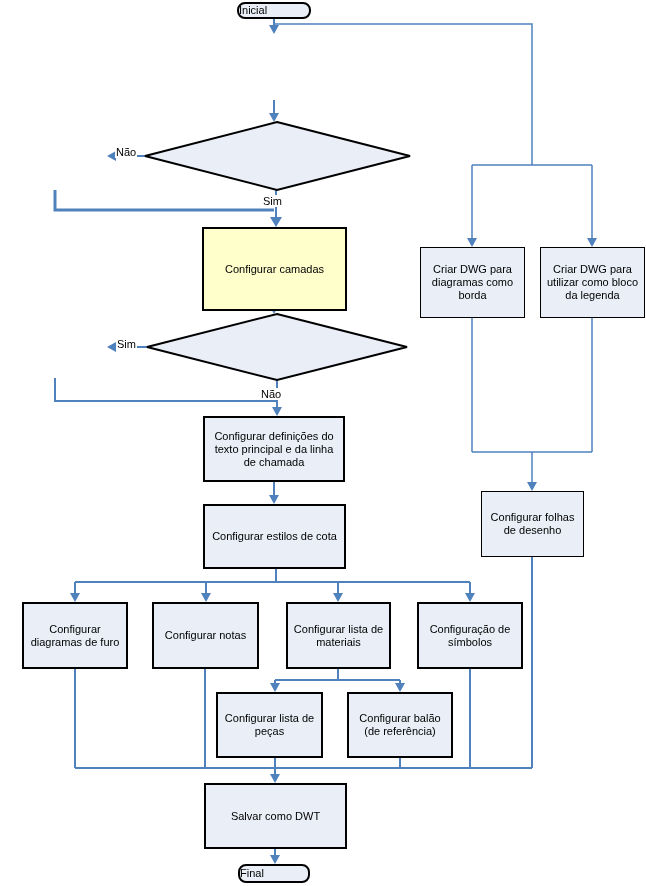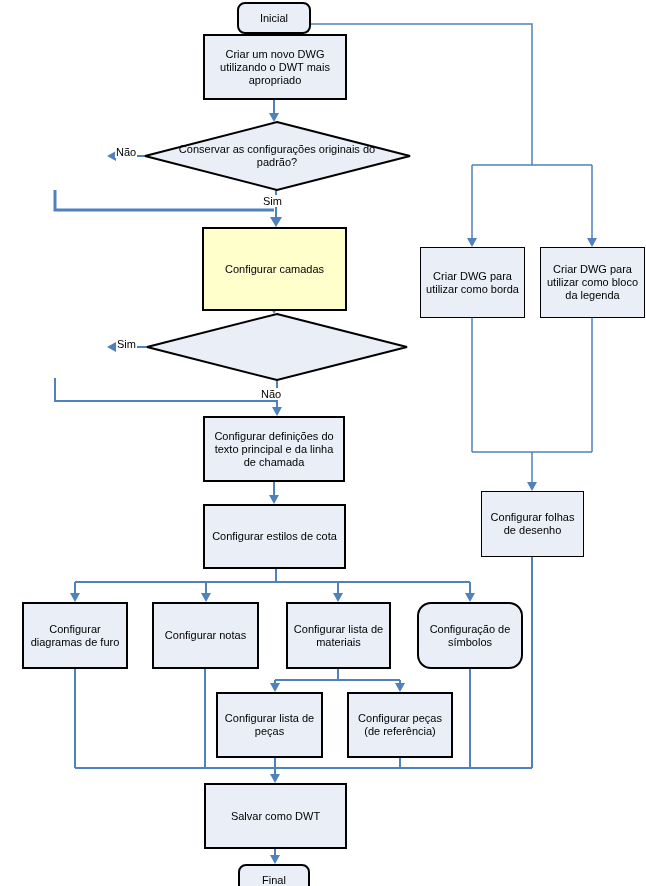--- a/index.html
+++ b/index.html
@@ -22,21 +22,21 @@
   .node{
     position:absolute;box-sizing:border-box;background:var(--fill);
     border:2px solid var(--bd);display:flex;align-items:center;justify-content:center;
     text-align:center;font-size:11px;line-height:13px;padding:2px 5px;
   }
   .node--thin{border-width:1px;}
   .node--yellow{background:var(--hl);}
   .terminator{
     position:absolute;box-sizing:border-box;background:var(--fill);
     border:2px solid var(--bd);border-radius:8px;display:flex;align-items:center;
-    justify-content:center;font-size:11px;line-height:11px;padding:14px;
+    font-size:11px;line-height:11px;padding:0;
   }
   .dlabel{
     position:absolute;display:flex;align-items:center;justify-content:center;
     text-align:center;font-size:11px;line-height:13px;background:transparent;
   }
   .elabel{
     position:absolute;font-size:11px;line-height:12px;background:#ffffff;
     padding:0 1px;white-space:nowrap;
   }
 </style>
@@ -94,23 +94,20 @@
     </g>
   </svg>
 
   <div class="terminator" style="left:237px;top:2px;width:74px;height:17px;">
     <span>Inicial</span>
   </div>
   <div class="terminator" style="left:238px;top:864px;width:72px;height:19px;">
     <span>Final</span>
   </div>
 
-  <div class="node" style="left:203px;top:34px;width:144px;height:66px;">
-    <span>Criar um novo DWG utilizando o DWT mais apropriado</span>
-  </div>
 
 
   <div class="node node--yellow" style="left:202px;top:227px;width:145px;height:84px;">
     <span>Configurar camadas</span>
   </div>
 
 
   <div class="node" style="left:203px;top:416px;width:142px;height:66px;">
     <span>Configurar definições do texto principal e da linha de chamada</span>
   </div>
@@ -121,47 +118,44 @@
 
   <div class="node" style="left:203px;top:504px;width:143px;height:65px;">
     <span>Configurar estilos de cota</span>
   </div>
   <div class="node" style="left:152px;top:602px;width:107px;height:67px;">
     <span>Configurar notas</span>
   </div>
   <div class="node" style="left:286px;top:602px;width:105px;height:67px;">
     <span>Configurar lista de materiais</span>
   </div>
-  <div class="node" style="left:417px;top:602px;width:106px;height:67px;border-radius:14px;">
+  <div class="node" style="left:417px;top:602px;width:106px;height:67px;">
     <span>Configuração de símbolos</span>
   </div>
 
   <div class="node" style="left:216px;top:692px;width:107px;height:66px;">
     <span>Configurar lista de peças</span>
   </div>
   <div class="node" style="left:347px;top:692px;width:106px;height:66px;">
-    <span>Configurar peças (de referência)</span>
+    <span>Configurar balão (de referência)</span>
   </div>
 
   <div class="node" style="left:204px;top:783px;width:143px;height:66px;">
     <span>Salvar como DWT</span>
   </div>
 
   <div class="node node--thin" style="left:420px;top:247px;width:105px;height:71px;">
-    <span>Criar DWG para utilizar como borda</span>
+    <span>Criar DWG para diagramas como borda</span>
   </div>
   <div class="node node--thin" style="left:540px;top:247px;width:105px;height:71px;">
     <span>Criar DWG para utilizar como bloco da legenda</span>
   </div>
   <div class="node node--thin" style="left:481px;top:491px;width:103px;height:66px;">
     <span>Configurar folhas de desenho</span>
   </div>
 
-  <div class="dlabel" style="left:172px;top:134px;width:210px;height:44px;">
-    <span>Conservar as configurações originais do padrão?</span>
-  </div>
 
   <div class="elabel" style="left:115px;top:146px;">Não</div>
   <div class="elabel" style="left:262px;top:195px;">Sim</div>
   <div class="elabel" style="left:116px;top:338px;">Sim</div>
   <div class="elabel" style="left:260px;top:388px;">Não</div>
 
 </div>
 
 </body></html>

